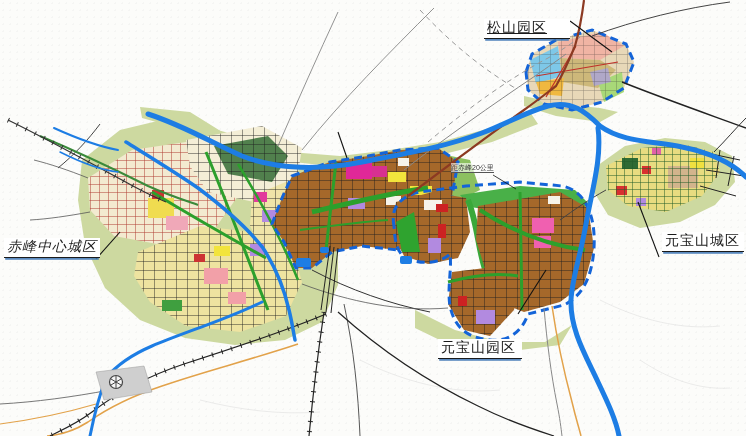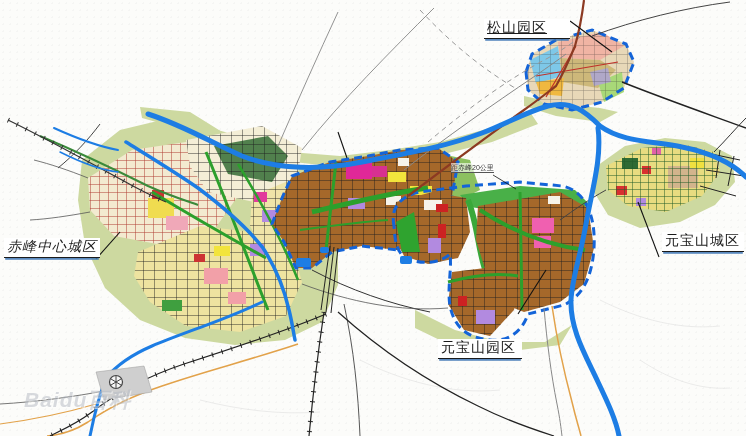--- a/index.html
+++ b/index.html
@@ -278,15 +278,14 @@
 </svg>
 
 
 <div class="map-label" style="left:484px;top:19px;width:86px;text-decoration:underline;">松山园区</div>
 <div class="map-label" style="left:4px;top:238px;width:96px;font-style:italic;">赤峰中心城区</div>
 <div class="map-label" style="left:438px;top:293px;width:84px;margin-top:46px;">元宝山园区</div>
 <div class="map-label" style="left:662px;top:232px;width:82px;">元宝山城区</div>
 
 <div class="tiny-label">距赤峰20公里</div>
 
-<div class="watermark">Baidu百科</div>
 
 </div>
 
 </body></html>

